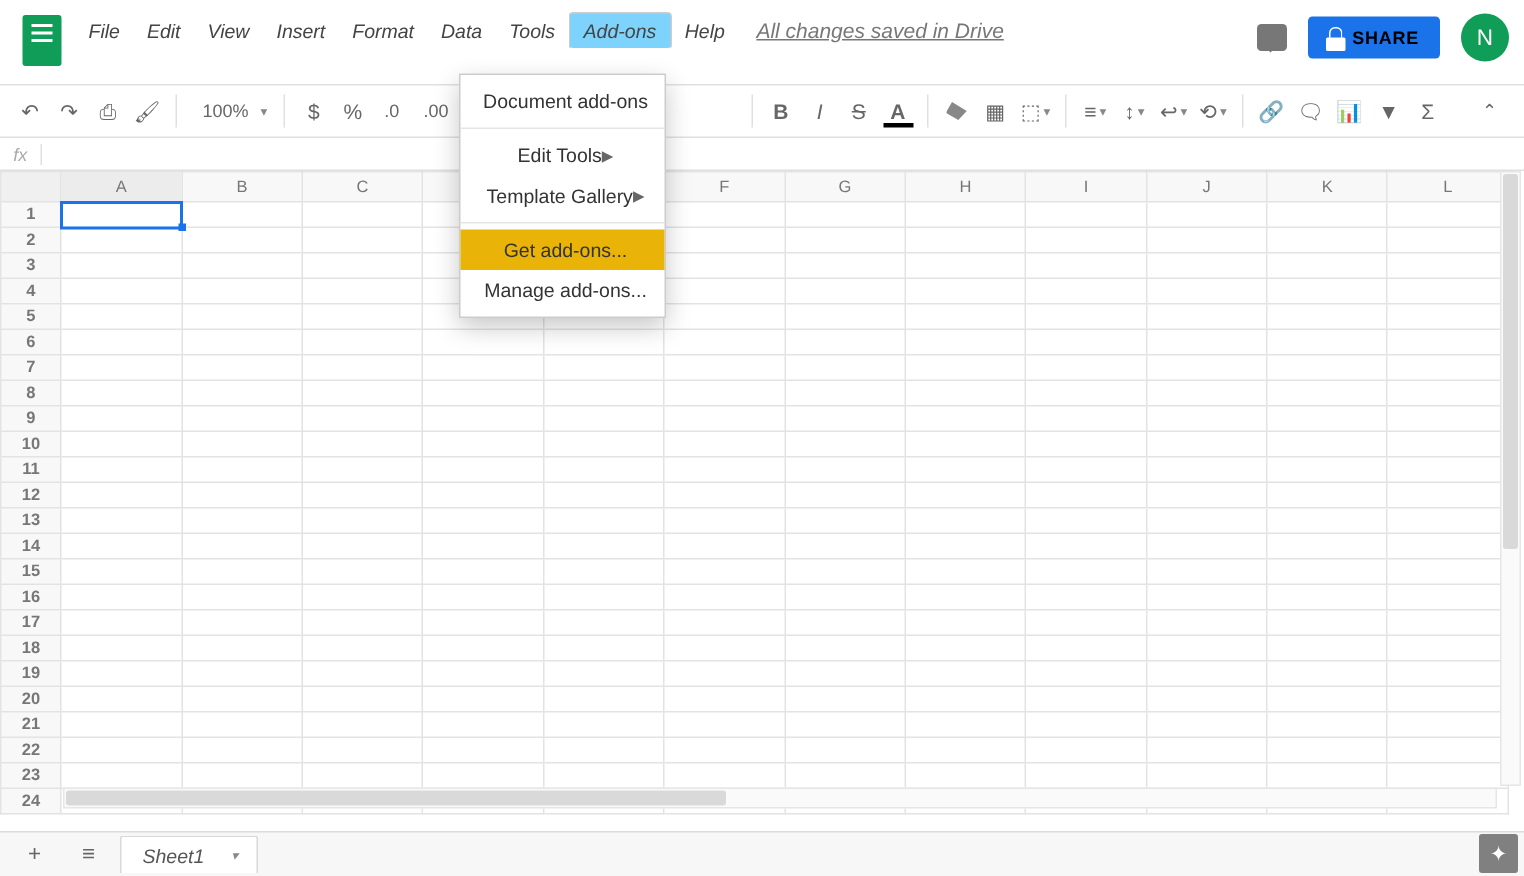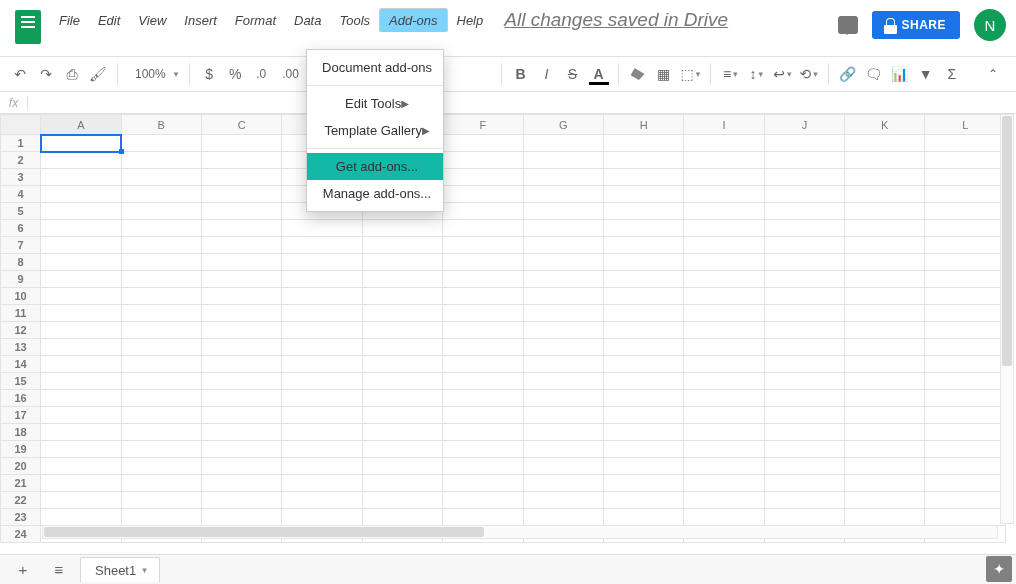--- a/index.html
+++ b/index.html
@@ -70,38 +70,38 @@
     background:#7dd3fc;
     border:1px solid #ccc;
     border-bottom:1px solid #fff;
     position:relative;
     z-index:50;
   }
   .save-status {
     margin-left:12px;
     color:#777;
     text-decoration: underline;
-    font-size:19px;
+    font-size:14px;
   }
 
   .header-right {
     position:absolute;
     right:10px; top:9px;
     display:flex; align-items:center; gap:14px;
   }
   .chat-icon {
     width:20px; height:18px; background:#777; border-radius:3px; position:relative;
   }
   .chat-icon::after {
     content:""; position:absolute; bottom:-5px; left:5px;
     border:4px solid transparent; border-top-color:#777;
   }
   .share-btn {
     display:flex; align-items:center; gap:6px;
-    background:#1a73e8; color:#ffffff;
+    background:#1a73e8; color:#000000;
     font-size:12px; font-weight:bold;
     padding:7px 14px;
     border-radius:3px;
     letter-spacing: 0.5px;
   }
   .share-btn .lock {
     width:9px; height:8px; border:1.5px solid #fff; border-bottom:none;
     border-radius: 4px 4px 0 0; position:relative; top:-3px;
   }
   .share-btn .lock::after{
@@ -235,23 +235,24 @@
   }
   .sheet-tabs .sq-btn {
     width:30px; height:22px; display:flex; align-items:center; justify-content:center;
     color:#666; font-size:15px;
   }
   .sheet-tab {
     background:#fff; border:1px solid #d8d8d8;
     border-bottom:none;
     padding:4px 12px 4px 14px;
     font-size:13px; color:#555;
-    display:flex; align-items:center; gap:4px;
+    display:flex; align-items:center; gap:16px;
     border-radius: 2px 2px 0 0;
     height:25px;
+    font-style:italic;
   }
   .explore-btn {
     position:absolute; right:4px; bottom:2px;
     width:26px; height:26px;
     background:#808080; color:#fff;
     display:flex; align-items:center; justify-content:center;
     font-size:14px;
     border-radius:2px;
   }
 
@@ -269,21 +270,21 @@
     color:#333;
     padding:4px 0;
   }
   .dd-item {
     padding:6px 18px 6px 22px;
     display:flex; align-items:center; justify-content:center;
     white-space:nowrap;
     cursor:default;
   }
   .dd-item.hover {
-    background:#14b8a6;
+    background:#eab308;
   }
   .dd-sep {
     height:1px; background:#e5e5e5; margin:4px 0;
   }
   .dd-arrow { font-size:10px; color:#666;}
 </style>
 </head>
 <body>
 
 <div class="header">

